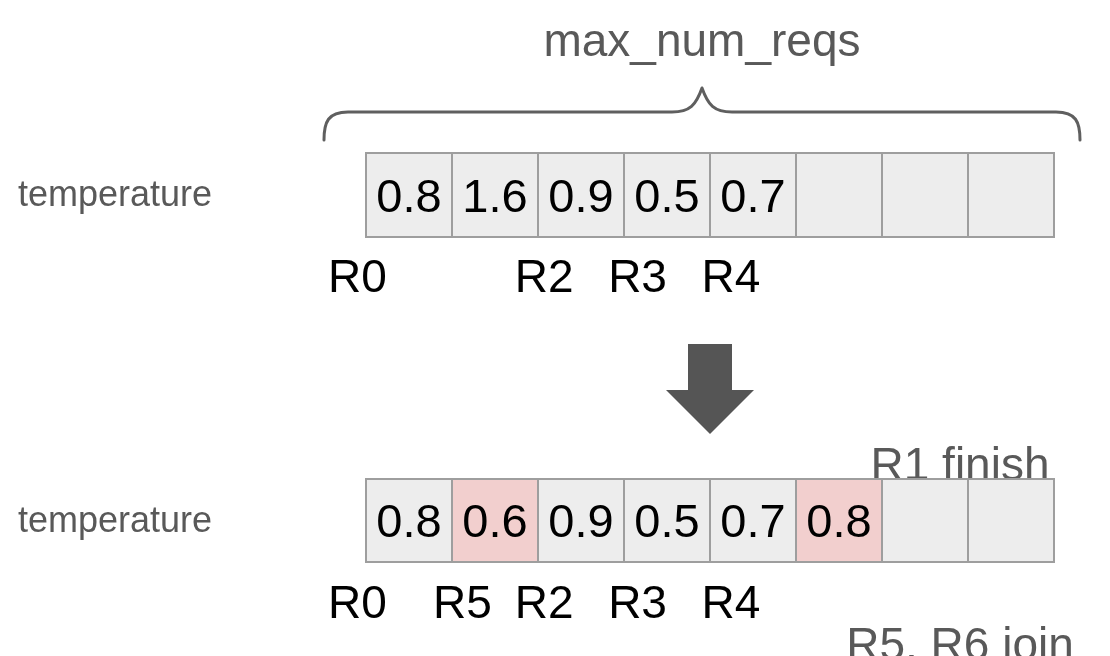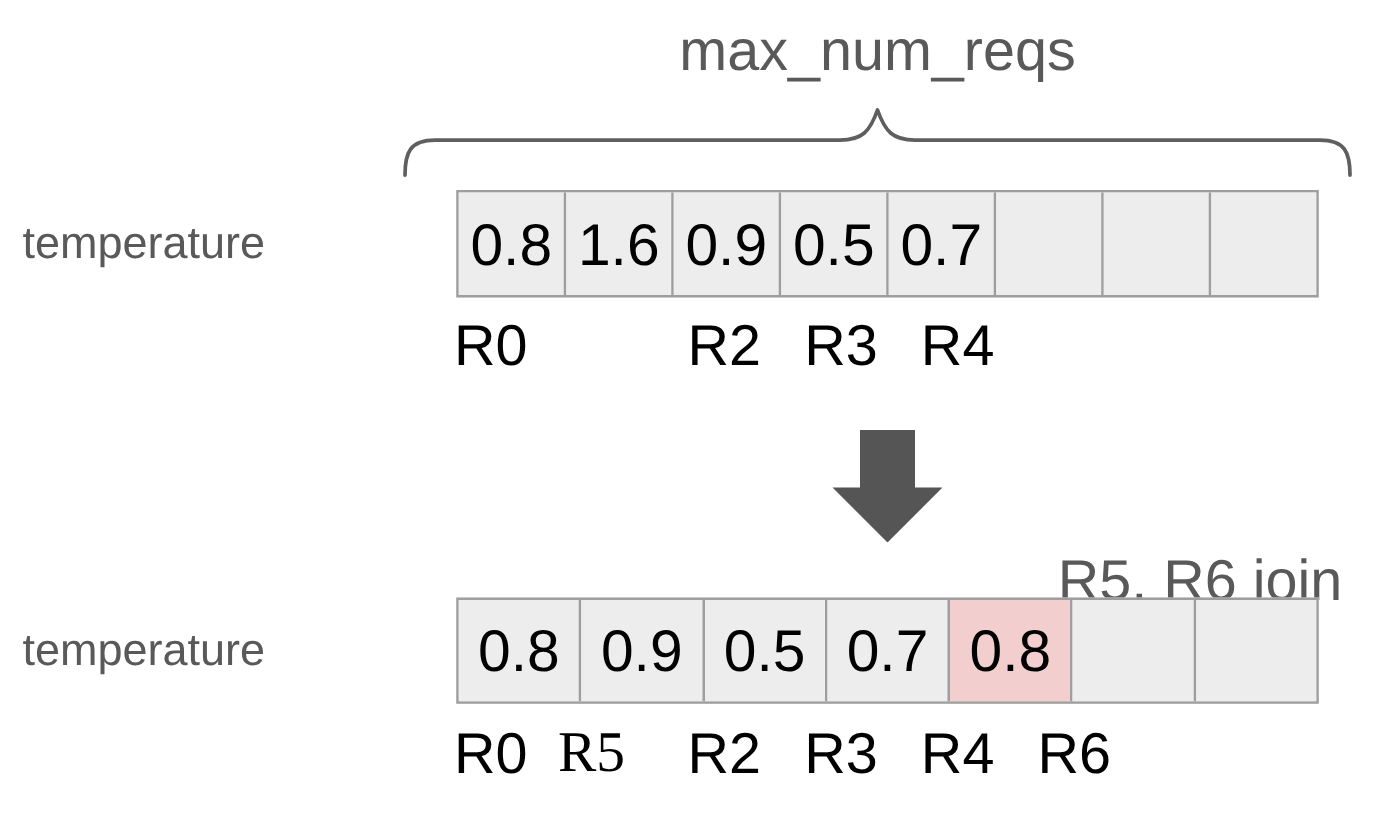--- a/index.html
+++ b/index.html
@@ -77,21 +77,21 @@
     left: 328px;
     width: 747px;
     height: 52px;
   }
   #labels-before { top: 250px; }
   #labels-after  { top: 576px; }
   .req-label {
     position: absolute;
     top: 0;
     width: 94px;
-    text-align: right;
+    text-align: left;
     font-size: 46px;
     line-height: 52px;
     color: var(--value-text, #000000);
     white-space: pre;
   }
 
   .arrow-svg {
     left: 666px;
     top: 344px;
     width: 88px;
@@ -138,37 +138,38 @@
       <div class="req-label" style="left: 186.75px;">R2</div>
       <div class="req-label" style="left: 280.125px;">R3</div>
       <div class="req-label" style="left: 373.5px;">R4</div>
     </div>
 
   <svg class="abs arrow-svg" viewBox="0 0 88 90">
     <polygon points="22,0 66,0 66,46 88,46 44,90 0,46 22,46" fill="#555555"></polygon>
   </svg>
 
   <div class="abs transition-text">
+    <div>R1 finish</div>
     <div>R5, R6 join</div>
   </div>
 
   <div class="abs temp-label" id="temp-label-after">temperature</div>
 
   <div class="abs array" id="array-after">
       <div class="cell">0.8</div>
+      <div class="cell highlight">0.6</div>
       <div class="cell">0.9</div>
       <div class="cell">0.5</div>
       <div class="cell">0.7</div>
       <div class="cell highlight">0.8</div>
       <div class="cell"></div>
       <div class="cell"></div>
     </div>
 
   <div class="abs labels" id="labels-after">
       <div class="req-label" style="left: 0px;">R0</div>
-      <div class="req-label" style="left: 78px; font-family: Liberation Serif, serif;">R5</div>
+      <div class="req-label" style="left: 105px;">R5</div>
       <div class="req-label" style="left: 186.75px;">R2</div>
       <div class="req-label" style="left: 280.125px;">R3</div>
       <div class="req-label" style="left: 373.5px;">R4</div>
-      <div class="req-label" style="left: 466.875px;">R6</div>
     </div>
 
 </div>
 
 </body></html>

